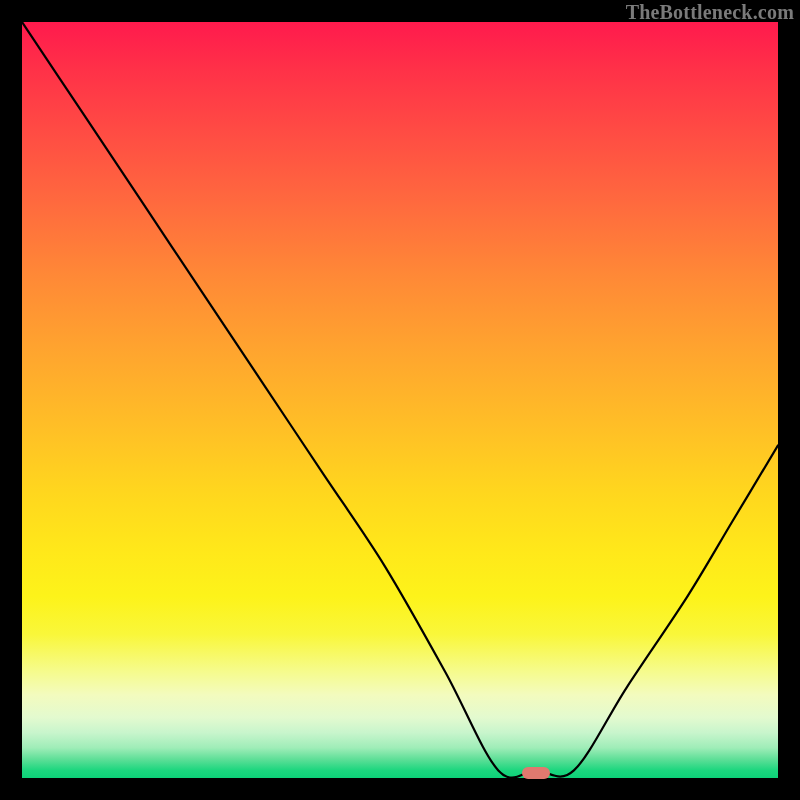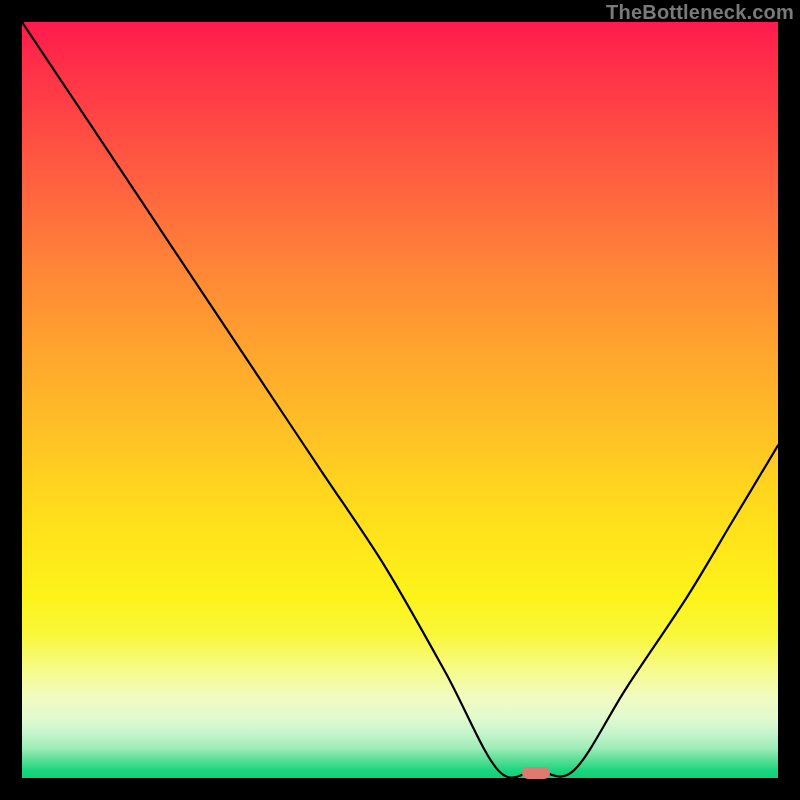--- a/index.html
+++ b/index.html
@@ -41,21 +41,21 @@
       #9fedb8 96%,
       #5fdf98 97.5%,
       #1bd67e 99%,
       #0dd178 100%
     );
   }
   .watermark {
     position: absolute;
     top: 1px;
     right: 6px;
-    font-family: Liberation Sans, sans-serif;
+    font-family: Liberation Serif, serif;
     font-size: 20px;
     font-weight: 600;
     color: #7a7a7a;
     letter-spacing: 0.2px;
     user-select: none;
   }
   svg.curve {
     position: absolute;
     left: 22px;
     top: 22px;

